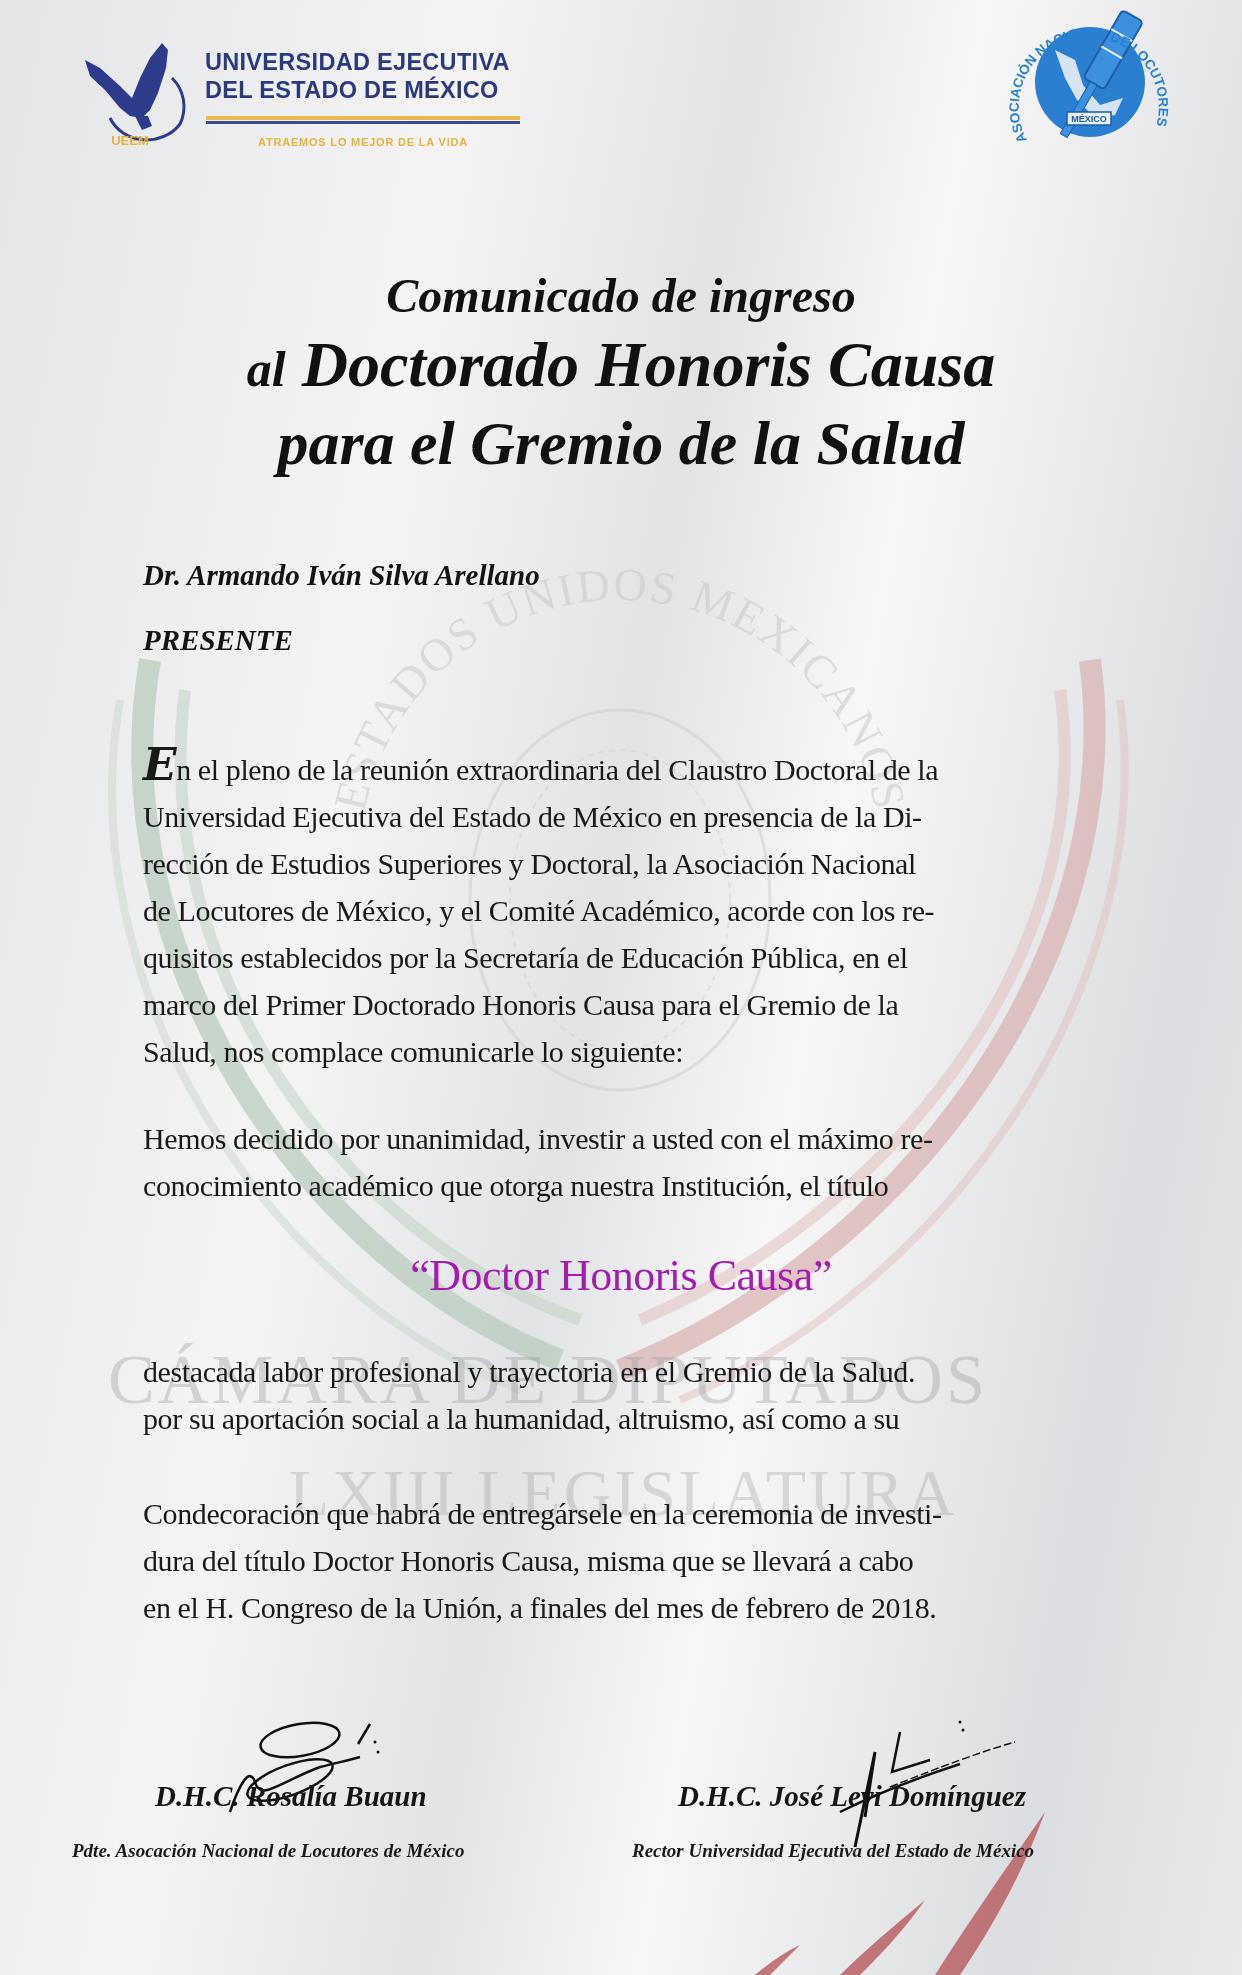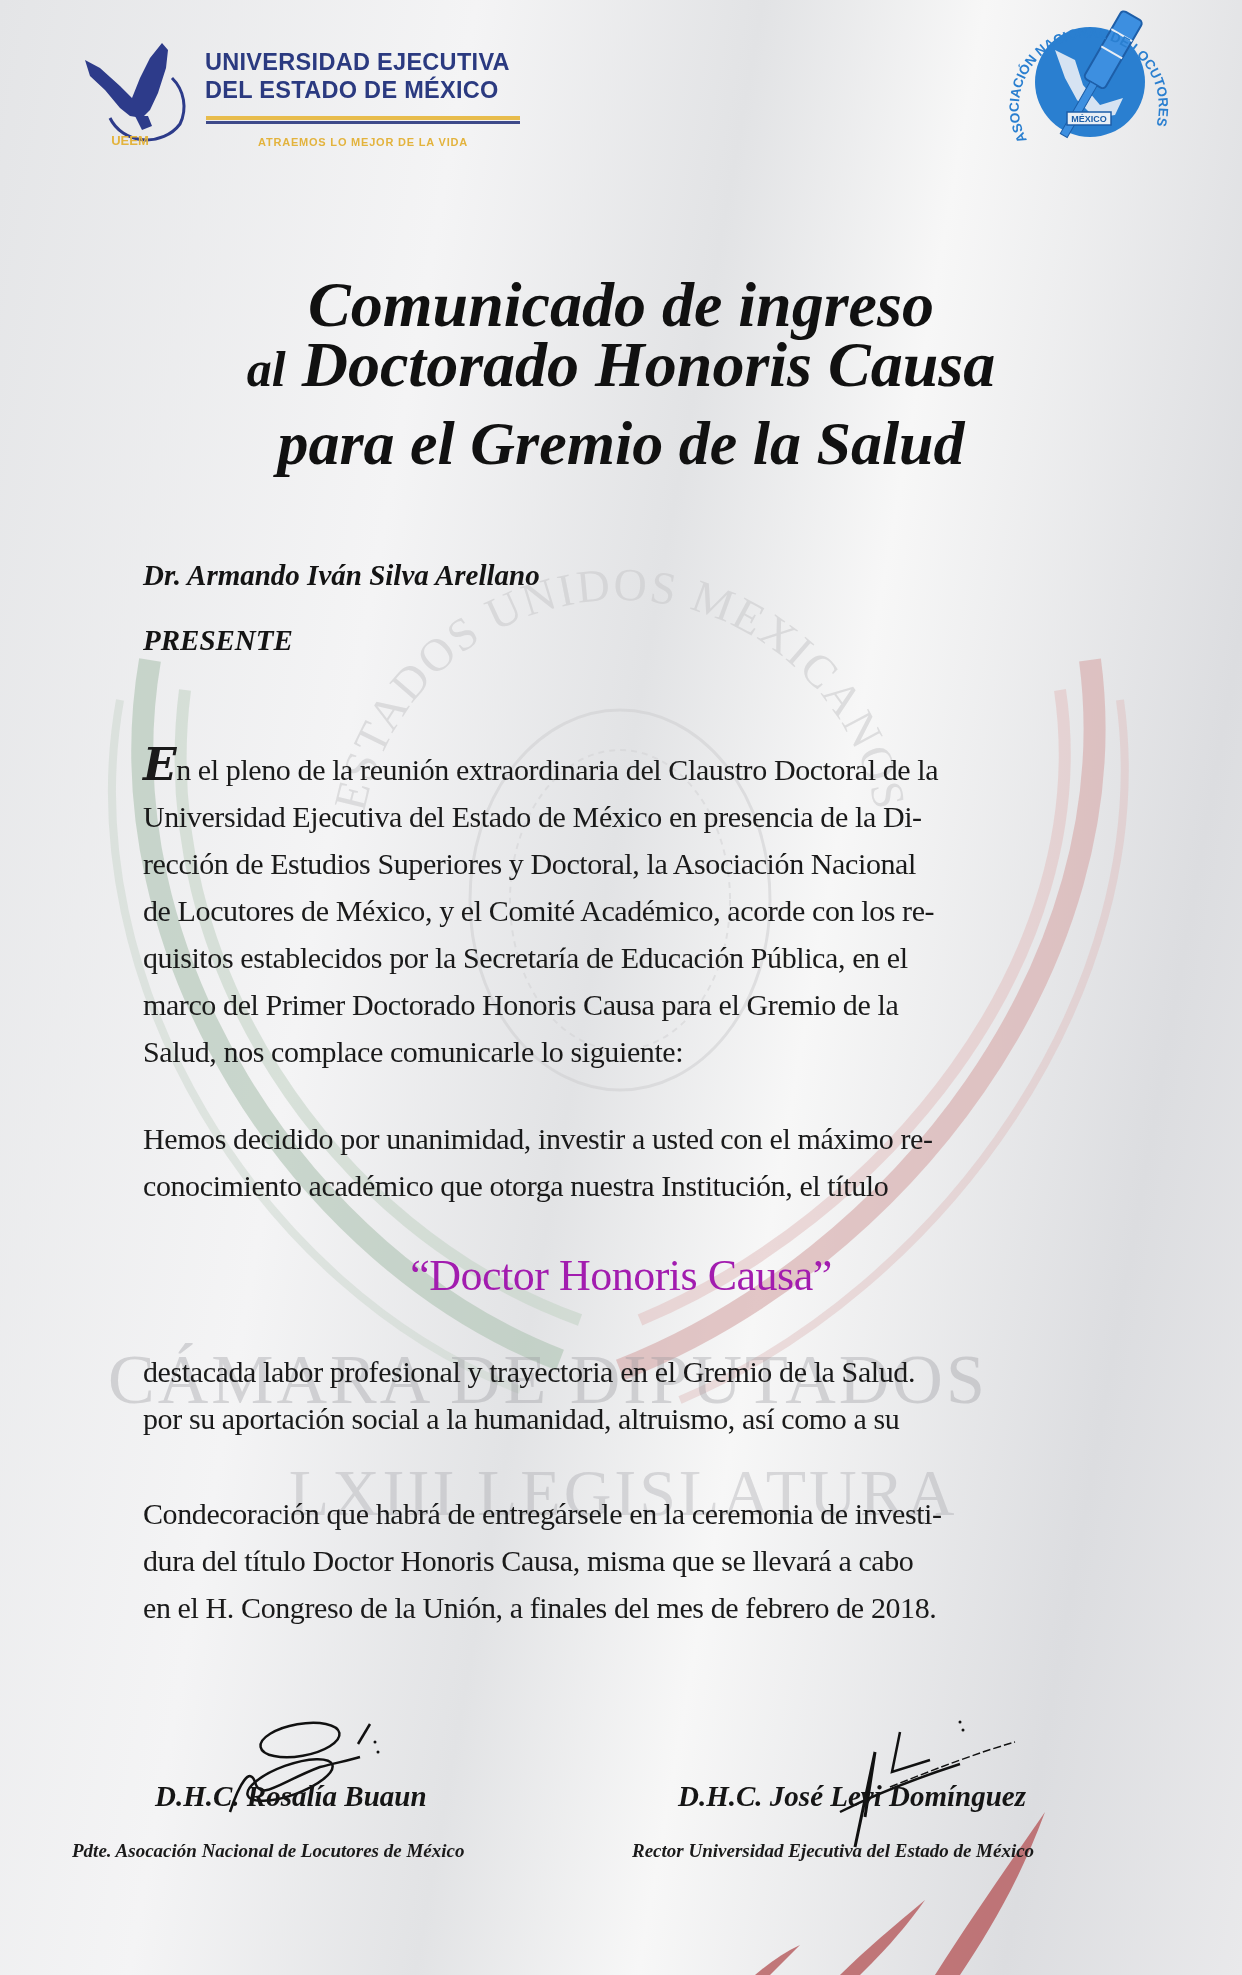--- a/index.html
+++ b/index.html
@@ -34,21 +34,21 @@
   }
   .ueem-line-gold { position: absolute; left: 206px; top: 116px; width: 314px; height: 4px; background: #e8bc4c; }
   .ueem-line-blue { position: absolute; left: 206px; top: 121px; width: 314px; height: 3px; background: #3e4a8a; }
   .ueem-tagline {
     position: absolute; left: 206px; top: 136px; width: 314px; text-align: center;
     font-family: "Liberation Sans", sans-serif; font-size: 11px; color: #e3b33d; letter-spacing: 0.8px; font-weight: bold;
   }
 
   
   .title { position: absolute; left: 0; width: 1242px; text-align: center; font-style: italic; font-weight: bold; color: #111; white-space: nowrap; }
-  .title.l1 { top: 268px; font-size: 64px; }
+  .title.l1 { top: 268px; font-size: 48px; }
   .title.l2 { top: 328px; font-size: 64px; }
   .title.l2 .small { font-size: 50px; }
   .title.l3 { top: 408px; font-size: 62px; font-style: italic; }
 
   .addressee { position: absolute; left: 143px; font-style: italic; font-weight: bold; font-size: 29px; color: #141414; }
 
   .body-text {
     position: absolute; left: 143px; width: 953px; font-size: 30px; line-height: 47px;
     color: #1a1a1a; text-align: justify; letter-spacing: -0.4px;
   }

